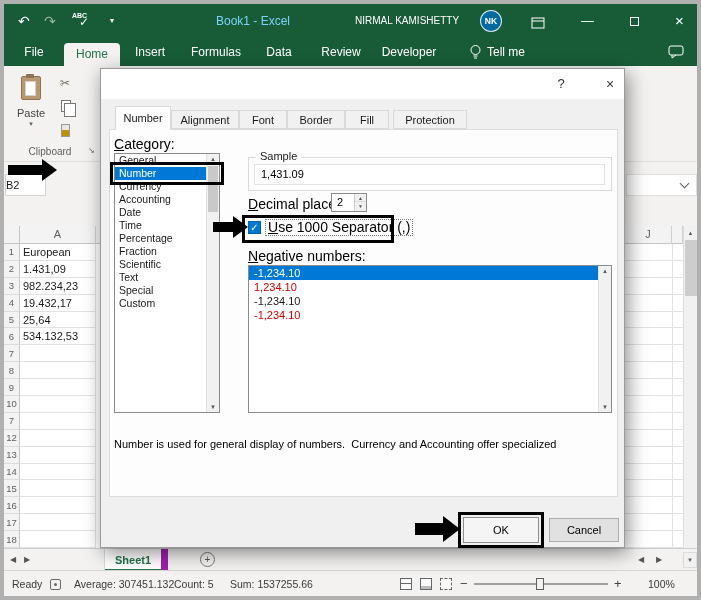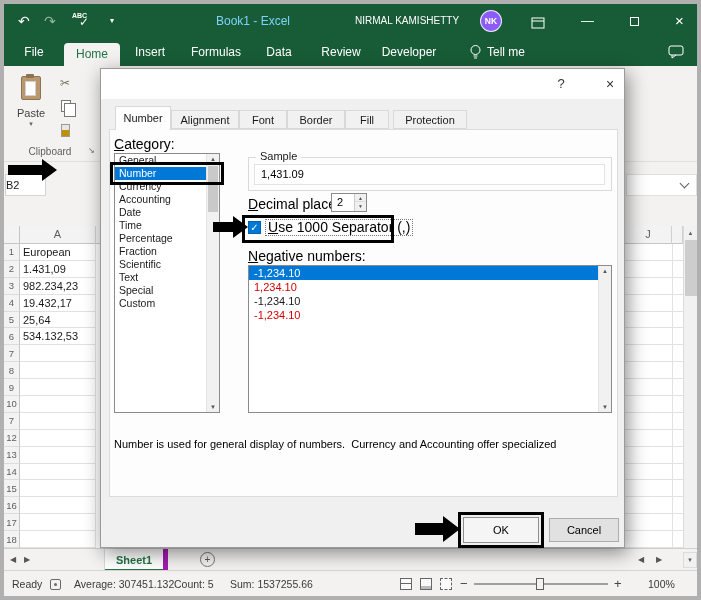--- a/index.html
+++ b/index.html
@@ -10,21 +10,21 @@
   
   .titlebar{position:absolute;left:0;top:0;width:693px;height:34px;background:#185c37}
   .qat-icon{position:absolute;top:0;height:34px;line-height:34px;color:#fff;font-size:14px}
   .qat-icon.dim{opacity:.55}
   .qat-icon.small{font-size:8px}
   .spell{position:absolute;top:7px;width:26px;height:20px}
   .spell .abc{position:absolute;left:0;top:1px;font-size:7px;color:#fff;font-weight:bold}
   .spell .chk{position:absolute;left:7px;top:4px;font-size:12px;color:#fff}
   .tb-title{position:absolute;left:212px;top:0;line-height:34px;font-size:12px;color:#7dd3fc}
   .tb-user{position:absolute;left:351px;top:0;line-height:34px;font-size:10px;color:#fff}
-  .avatar{position:absolute;left:476px;top:6px;width:22px;height:22px;border-radius:50%;background:#8b5cf6;border:1px solid rgba(255,255,255,.85);color:#fff;font-size:8.5px;font-weight:bold;display:flex;align-items:center;justify-content:center}
+  .avatar{position:absolute;left:476px;top:6px;width:22px;height:22px;border-radius:50%;background:#0369a1;border:1px solid rgba(255,255,255,.85);color:#fff;font-size:8.5px;font-weight:bold;display:flex;align-items:center;justify-content:center}
   .ribbon-display{position:absolute;left:527px;top:11px}
   .win-btn{position:absolute;top:0;width:35px;height:34px;line-height:34px;text-align:center;color:#fff;font-size:13px}
   .max-box{display:inline-block;width:9px;height:9px;border:1px solid #fff;vertical-align:middle}
 
   
   .tabrow{position:absolute;left:0;top:34px;width:693px;height:28px;background:#185c37}
   .rtab{position:absolute;top:0;height:28px;line-height:28px;text-align:center;color:#fff;font-size:12px}
   .rtab.active{top:5px;height:23px;line-height:23px;background:#f3f2f1;color:#217346;border-radius:4px 4px 0 0}
   .bulb{position:absolute;left:465px;top:6px}
   .tellme{position:absolute;left:483px;top:0;line-height:28px;color:#fff;font-size:12px}
@@ -60,21 +60,21 @@
   .cellA{flex:1;background:#fff;border-right:1px solid #e2e2e2;border-bottom:1px solid #e2e2e2;font-size:11px;color:#1a1a1a;display:flex;align-items:center;padding-left:3px;overflow:hidden;white-space:nowrap}
   .cellR{flex:1;background:#fff;border-bottom:1px solid #e2e2e2}
   .vline{position:absolute;left:668px;top:240px;width:1px;height:304px;background:#e2e2e2}
   .vscroll{position:absolute;left:679px;top:222px;width:14px;height:322px;background:#f1f1f1;border-left:1px solid #dcdcdc}
   .vs-up{height:14px;font-size:6px;color:#606060;display:flex;align-items:center;justify-content:center}
   .vs-thumb{position:absolute;left:1px;top:14px;width:12px;height:56px;background:#cdcdcd}
 
   
   .sheetrow{position:absolute;left:0;top:544px;width:693px;height:22px;background:#f3f2f1;border-top:1px solid #cfcfcf}
   .snav{position:absolute;top:0;line-height:22px;font-size:8px;color:#555}
-  .sheettab{position:absolute;left:100px;top:0;width:64px;height:22px;background:#fff;border-left:1px solid #d8d8d8;border-right:5px solid #a21caf;box-shadow:inset 0 -2px 0 #217346;color:#217346;font-weight:bold;font-size:11px;display:flex;align-items:center;justify-content:center}
+  .sheettab{position:absolute;left:100px;top:0;width:64px;height:22px;background:#fff;border-left:1px solid #d8d8d8;border-right:7px solid #a21caf;box-shadow:inset 0 -2px 0 #217346;color:#217346;font-weight:bold;font-size:11px;display:flex;align-items:center;justify-content:center}
   .addsheet{position:absolute;left:196px;top:3px;width:15px;height:15px;border:1px solid #767676;border-radius:50%;font-size:10px;color:#555;display:flex;align-items:center;justify-content:center}
   .vs-down{position:absolute;left:679px;top:3px;width:14px;height:16px;background:#f1f1f1;border:1px solid #dcdcdc;font-size:6px;color:#606060;display:flex;align-items:center;justify-content:center}
 
   
   .statusbar{position:absolute;left:0;top:566px;width:693px;height:26px;background:#f3f2f1;border-top:1px solid #d8d6d4}
   .st-text{position:absolute;top:0;line-height:26px;font-size:10.5px;color:#3b3a39}
   .macro-ic{position:absolute;left:46px;top:8px;width:11px;height:11px;border:1px solid #6a6a6a;border-radius:2px}
   .macro-ic::after{content:"";position:absolute;left:3px;top:3px;width:3px;height:3px;border-radius:50%;background:#6a6a6a}
   .view-ic{position:absolute;top:7px;width:12px;height:12px;border:1px solid #666;background:#fafafa}
   .view-ic.v1{background:linear-gradient(#fafafa 0 4px,#666 4px 5px,#fafafa 5px 100%)}

